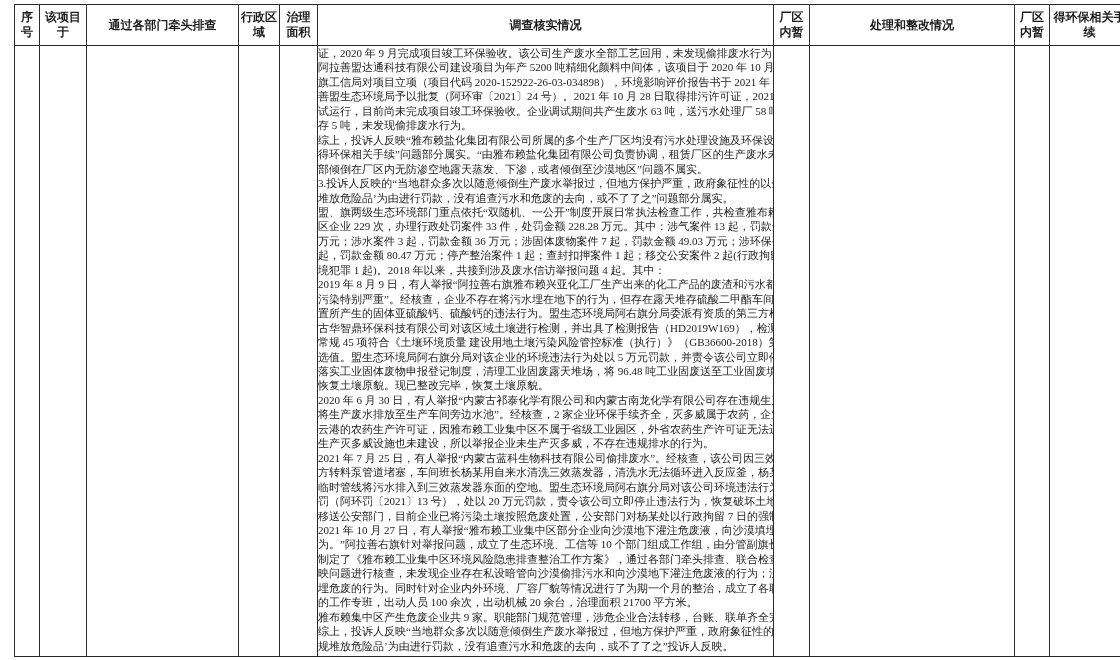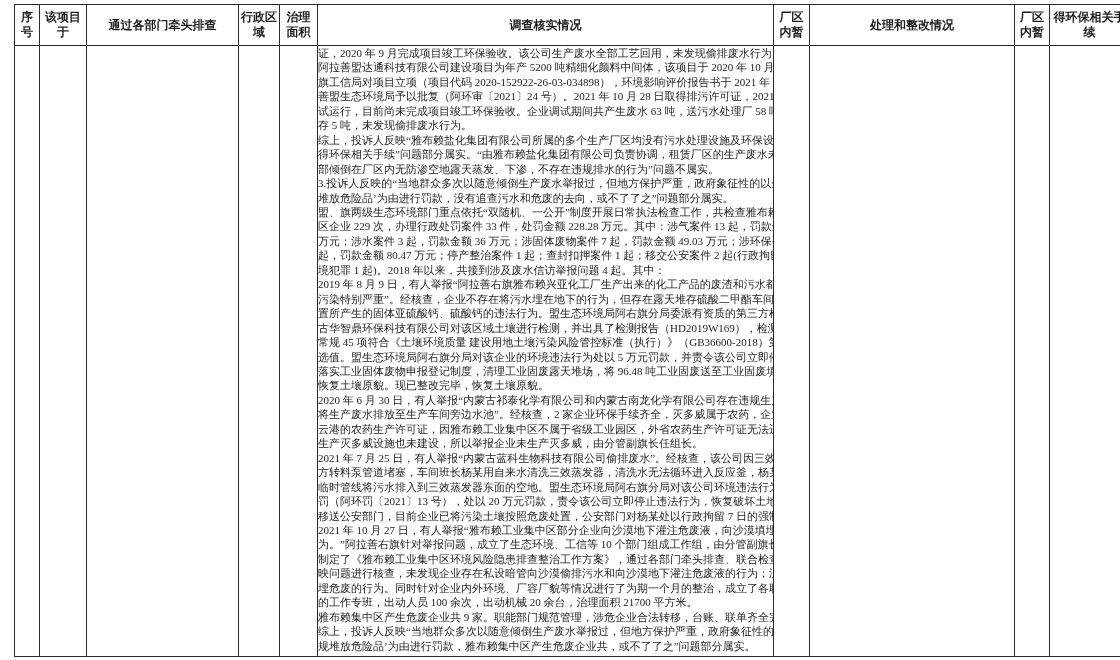--- a/index.html
+++ b/index.html
@@ -84,54 +84,54 @@
       <td></td>
       <td class="inv-cell">
           <div class="inv-line">证，2020 年 9 月完成项目竣工环保验收。该公司生产废水全部工艺回用，未发现偷排废水行为。</div>
           <div class="inv-line">阿拉善盟达通科技有限公司建设项目为年产 5200 吨精细化颜料中间体，该项目于 2020 年 10 月 30 日由阿右</div>
           <div class="inv-line">旗工信局对项目立项（项目代码 2020-152922-26-03-034898），环境影响评价报告书于 2021 年 6 月由阿拉</div>
           <div class="inv-line">善盟生态环境局予以批复（阿环审〔2021〕24 号）。2021 年 10 月 28 日取得排污许可证，2021 年 11 月调</div>
           <div class="inv-line">试运行，目前尚未完成项目竣工环保验收。企业调试期间共产生废水 63 吨，送污水处理厂 58 吨，厂区内暂</div>
           <div class="inv-line">存 5 吨，未发现偷排废水行为。</div>
           <div class="inv-line">综上，投诉人反映“雅布赖盐化集团有限公司所属的多个生产厂区均没有污水处理设施及环保设施，也未取</div>
           <div class="inv-line">得环保相关手续”问题部分属实。“由雅布赖盐化集团有限公司负责协调，租赁厂区的生产废水未经处理全</div>
-          <div class="inv-line">部倾倒在厂区内无防渗空地露天蒸发、下渗，不存在违规排水的行为”问题不属实。</div>
+          <div class="inv-line">部倾倒在厂区内无防渗空地露天蒸发、下渗，或者倾倒至沙漠地区”问题不属实。</div>
           <div class="inv-line">3.投诉人反映的“当地群众多次以随意倾倒生产废水举报过，但地方保护严重，政府象征性的以企业‘违规</div>
           <div class="inv-line">堆放危险品’为由进行罚款，没有追查污水和危废的去向，或不了了之”问题部分属实。</div>
           <div class="inv-line">盟、旗两级生态环境部门重点依托“双随机、一公开”制度开展日常执法检查工作，共检查雅布赖工业集中</div>
           <div class="inv-line">区企业 229 次，办理行政处罚案件 33 件，处罚金额 228.28 万元。其中：涉气案件 13 起，罚款金额 62.78</div>
           <div class="inv-line">万元；涉水案件 3 起，罚款金额 36 万元；涉固体废物案件 7 起，罚款金额 49.03 万元；涉环保手续案件 6</div>
           <div class="inv-line">起，罚款金额 80.47 万元；停产整治案件 1 起；查封扣押案件 1 起；移交公安案件 2 起(行政拘留 1 起，环</div>
           <div class="inv-line">境犯罪 1 起)。2018 年以来，共接到涉及废水信访举报问题 4 起。其中：</div>
           <div class="inv-line">2019 年 8 月 9 日，有人举报“阿拉善右旗雅布赖兴亚化工厂生产出来的化工产品的废渣和污水都埋在地下，</div>
           <div class="inv-line">污染特别严重”。经核查，企业不存在将污水埋在地下的行为，但存在露天堆存硫酸二甲酯车间尾气吸收装</div>
           <div class="inv-line">置所产生的固体亚硫酸钙、硫酸钙的违法行为。盟生态环境局阿右旗分局委派有资质的第三方检测单位内蒙</div>
           <div class="inv-line">古华智鼎环保科技有限公司对该区域土壤进行检测，并出具了检测报告（HD2019W169），检测结果显示土壤</div>
           <div class="inv-line">常规 45 项符合《土壤环境质量 建设用地土壤污染风险管控标准（执行）》（GB36600-2018）第二类用地筛</div>
           <div class="inv-line">选值。盟生态环境局阿右旗分局对该企业的环境违法行为处以 5 万元罚款，并责令该公司立即停止违法行为，</div>
           <div class="inv-line">落实工业固体废物申报登记制度，清理工业固废露天堆场，将 96.48 吨工业固废送至工业固废填埋厂填埋，</div>
           <div class="inv-line">恢复土壤原貌。现已整改完毕，恢复土壤原貌。</div>
           <div class="inv-line">2020 年 6 月 30 日，有人举报“内蒙古祁泰化学有限公司和内蒙古南龙化学有限公司存在违规生产灭多威，</div>
           <div class="inv-line">将生产废水排放至生产车间旁边水池”。经核查，2 家企业环保手续齐全，灭多威属于农药，企业有江苏连</div>
           <div class="inv-line">云港的农药生产许可证，因雅布赖工业集中区不属于省级工业园区，外省农药生产许可证无法迁移至雅布赖，</div>
-          <div class="inv-line">生产灭多威设施也未建设，所以举报企业未生产灭多威，由分管副旗长任组长。</div>
+          <div class="inv-line">生产灭多威设施也未建设，所以举报企业未生产灭多威，不存在违规排水的行为。</div>
           <div class="inv-line">2021 年 7 月 25 日，有人举报“内蒙古蓝科生物科技有限公司偷排废水”。经核查，该公司因三效蒸发器下</div>
           <div class="inv-line">方转料泵管道堵塞，车间班长杨某用自来水清洗三效蒸发器，清洗水无法循环进入反应釜，杨某擅自铺设了</div>
           <div class="inv-line">临时管线将污水排入到三效蒸发器东面的空地。盟生态环境局阿右旗分局对该公司环境违法行为进行行政处</div>
           <div class="inv-line">罚（阿环罚〔2021〕13 号），处以 20 万元罚款，责令该公司立即停止违法行为，恢复破坏土地，并将案件</div>
           <div class="inv-line">移送公安部门，目前企业已将污染土壤按照危废处置，公安部门对杨某处以行政拘留 7 日的强制措施。</div>
           <div class="inv-line">2021 年 10 月 27 日，有人举报“雅布赖工业集中区部分企业向沙漠地下灌注危废液，向沙漠填埋危废的行</div>
           <div class="inv-line">为。”阿拉善右旗针对举报问题，成立了生态环境、工信等 10 个部门组成工作组，由分管副旗长任组长，</div>
           <div class="inv-line">制定了《雅布赖工业集中区环境风险隐患排查整治工作方案》，通过各部门牵头排查、联合检查的方式对反</div>
           <div class="inv-line">映问题进行核查，未发现企业存在私设暗管向沙漠偷排污水和向沙漠地下灌注危废液的行为；没有向沙漠填</div>
           <div class="inv-line">埋危废的行为。同时针对企业内外环境、厂容厂貌等情况进行了为期一个月的整治，成立了各职能部门组成</div>
           <div class="inv-line">的工作专班，出动人员 100 余次，出动机械 20 余台，治理面积 21700 平方米。</div>
           <div class="inv-line">雅布赖集中区产生危废企业共 9 家。职能部门规范管理，涉危企业合法转移，台账、联单齐全完备。</div>
           <div class="inv-line">综上，投诉人反映“当地群众多次以随意倾倒生产废水举报过，但地方保护严重，政府象征性的以企业‘违</div>
-          <div class="inv-line">规堆放危险品’为由进行罚款，雅布赖集中区产生危废企业共，或不了了之”问题部分属实。</div>
+          <div class="inv-line">规堆放危险品’为由进行罚款，没有追查污水和危废的去向，或不了了之”投诉人反映。</div>
         </td>
       <td></td>
       <td></td>
       <td></td>
       <td></td>
     </tr>
   </tbody>
 </table>
 
 </body></html>

